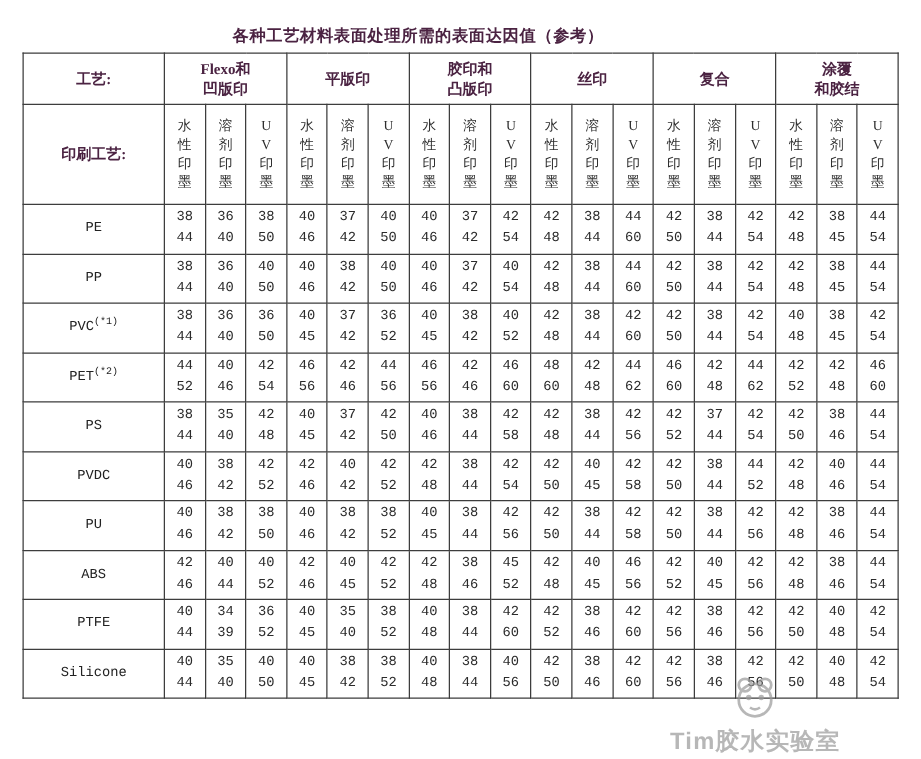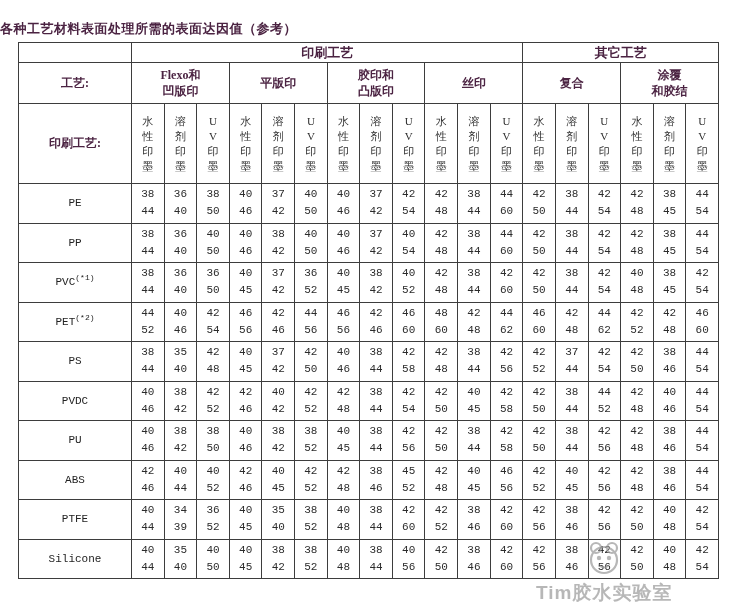--- a/index.html
+++ b/index.html
@@ -1,21 +1,21 @@
 <!DOCTYPE html>
 <html><head>
 <meta charset="utf-8">
 <style>
   html,body{margin:0;padding:0;}
   body{
     width:737px;height:607px;position:relative;background:#ffffff;
     font-family:"Liberation Serif","DejaVu Serif",serif;overflow:hidden;
   }
   .page-title{
-    position:absolute;top:20px;left:0;width:669px;text-align:left;
+    position:absolute;top:20px;left:0;width:669px;text-align:center;
     font-size:13px;font-weight:bold;color:#4b2342;letter-spacing:0.5px;
   }
   table.dyne{
     position:absolute;left:18px;top:42px;width:701px;
     border-collapse:collapse;table-layout:fixed;
   }
   table.dyne th, table.dyne td{
     border:1px solid #3d3d3d;text-align:center;vertical-align:middle;
     padding:0;overflow:hidden;
   }
@@ -70,25 +70,20 @@
       <col>
       <col>
       <col>
       <col>
       <col>
       <col>
       <col>
       <col>
     </colgroup>
   <thead id="thead">
-      <tr class="hrow1">
-        <th class="super" colspan="1"></th>
-        <th class="super" colspan="12">印刷工艺</th>
-        <th class="super" colspan="6">其它工艺</th>
-      </tr>
       <tr class="hrow2">
         <th class="rowlabel" colspan="1">工艺:</th>
         <th class="group" colspan="3">Flexo和<br>凹版印</th>
         <th class="group" colspan="3">平版印</th>
         <th class="group" colspan="3">胶印和<br>凸版印</th>
         <th class="group" colspan="3">丝印</th>
         <th class="group" colspan="3">复合</th>
         <th class="group" colspan="3">涂覆<br>和胶结</th>
       </tr>
       <tr class="hrow3">

